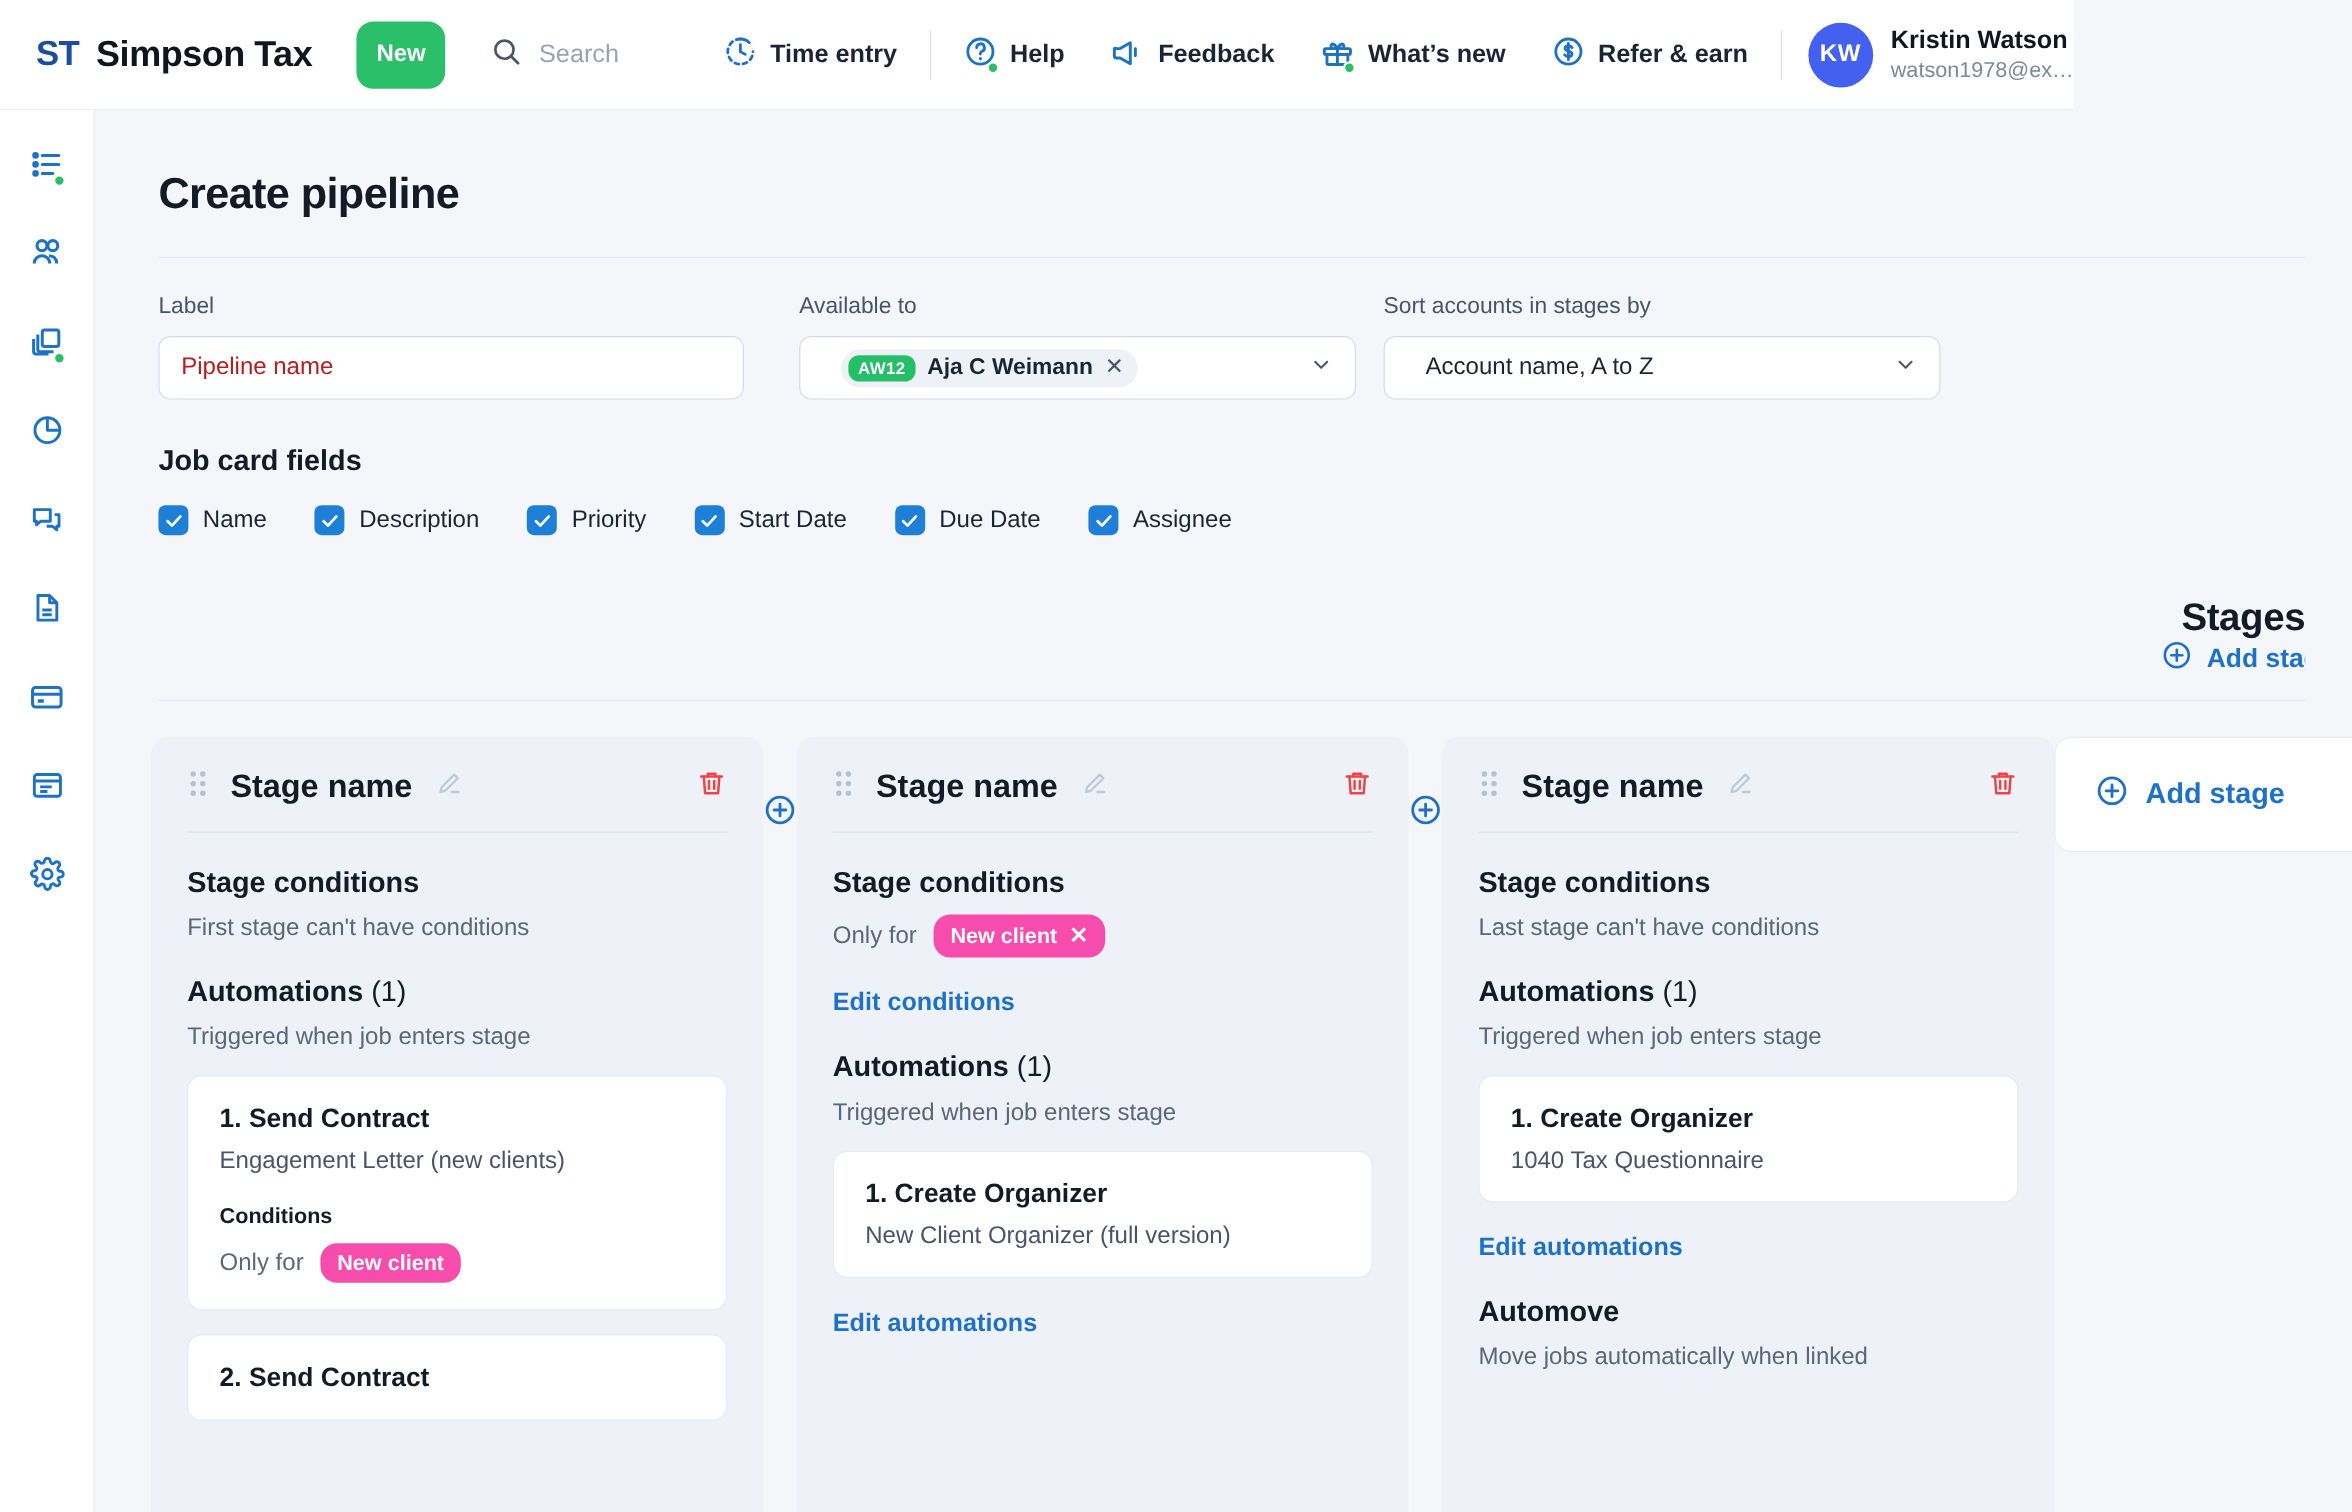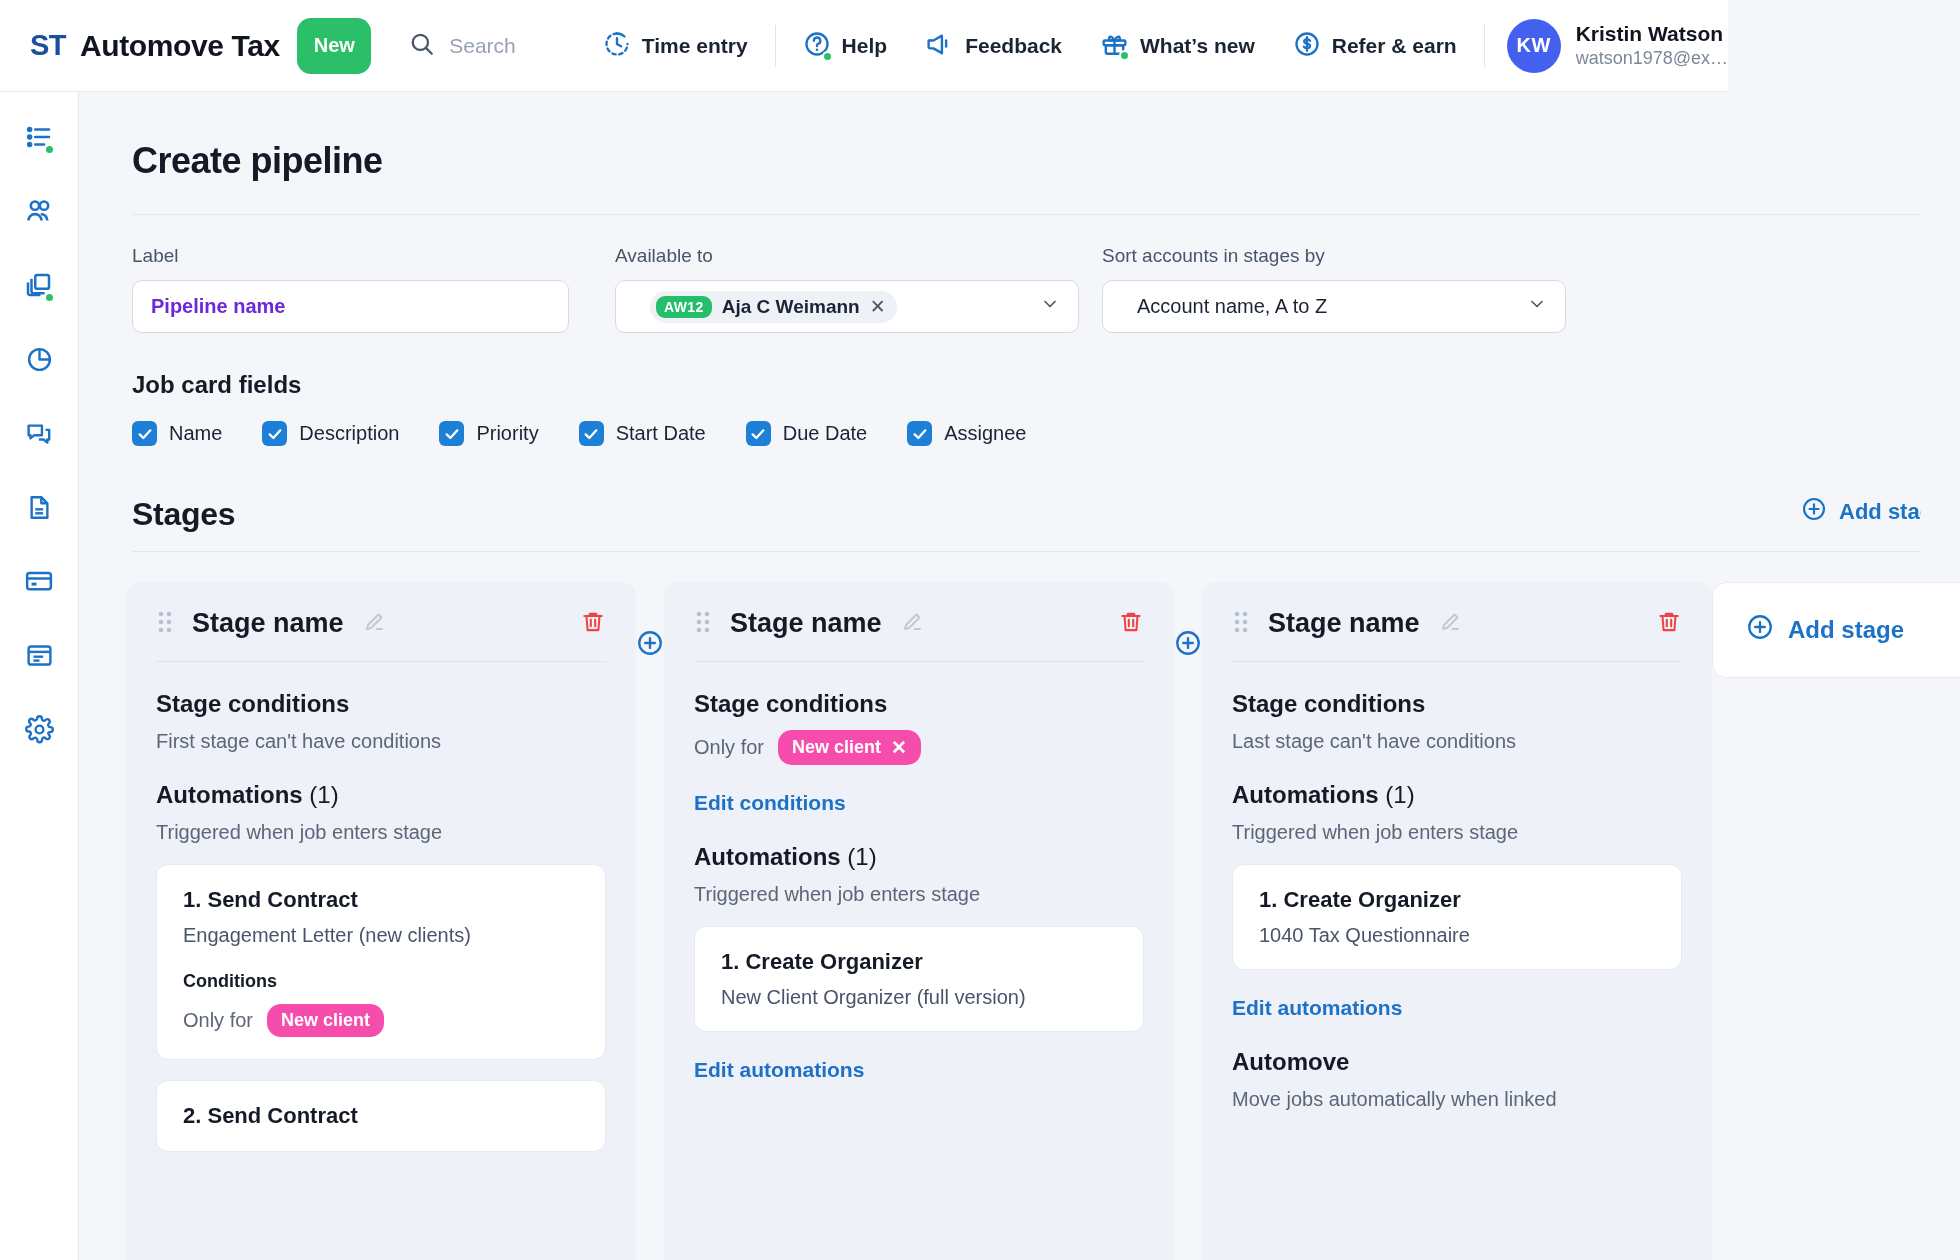--- a/index.html
+++ b/index.html
@@ -93,21 +93,21 @@
   }
 
   
   .form-row { display: flex; padding: 30px 0 0 46px; gap: 0; }
   .fld-label { font-size: 19px; color: #49546a; margin-bottom: 13px; }
   .ctl {
     height: 53px; border: 1px solid #d4dbe6; border-radius: 10px;
     background: #fff; display: flex; align-items: center;
     padding: 0 18px; font-size: 20px;
   }
-  .ctl.input { width: 437px; color: #6d28d9; font-weight: bold; }
+  .ctl.input { width: 488px; color: #b91c1c; }
   .ctl.select { justify-content: space-between; padding-left: 34px; }
   .f2 { margin-left: 46px; }
   .f3 { margin-left: 23px; }
   .ctl.w2 { width: 464px; }
   .ctl.w3 { width: 464px; color: #1b2434; }
   .chip-person {
     display: inline-flex; align-items: center; gap: 10px;
     background: #eef1f6; border-radius: 16px;
     padding: 5px 11px 5px 6px;
   }
@@ -124,22 +124,23 @@
   .cbrow { display: flex; align-items: center; gap: 0; margin: 22px 0 0 46px; }
   .cbitem { display: flex; align-items: center; gap: 12px; margin-right: 40px; cursor: pointer; }
   .cbox {
     width: 25px; height: 25px; border-radius: 6px;
     background: #1d7fd6; display: flex; align-items: center; justify-content: center;
   }
   .cblbl { font-size: 20px; color: #1b2434; }
 
   
   .stages-head {
-    display: flex; align-items: flex-start; justify-content: space-between;
+    display: flex; align-items: flex-end; justify-content: space-between;
     margin: 50px 46px 0 46px;
+    flex-direction: column;
   }
   .stages-title { font-size: 32px; font-weight: bold; color: #141a26; letter-spacing: -0.3px; }
   .add-stage-link {
     display: flex; align-items: center; gap: 12px;
     color: #1d72c7; font-size: 22px; font-weight: 600; cursor: pointer;
     white-space: nowrap; overflow: hidden; width: 120px;
   }
 
   
   .board {
@@ -200,21 +201,21 @@
     color: #1d72c7; font-size: 24px; font-weight: 600;
     cursor: pointer;
   }
 </style>
 </head>
 <body>
 
 <div class="topbar">
   <div class="brand">
     <span class="brand-logo">ST</span>
-    <span class="brand-name">Automove Tax</span>
+    <span class="brand-name">Simpson Tax</span>
   </div>
 
   <button class="new-btn">New</button>
 
   <div class="search-wrap">
     <span>
       <svg width="26" height="26" viewBox="0 0 24 24" fill="none" stroke="#4a5568" stroke-width="2.1" stroke-linecap="round">
         <circle cx="10.5" cy="10.5" r="7"></circle>
           <line x1="15.8" y1="15.8" x2="21" y2="21"></line>
       </svg>

